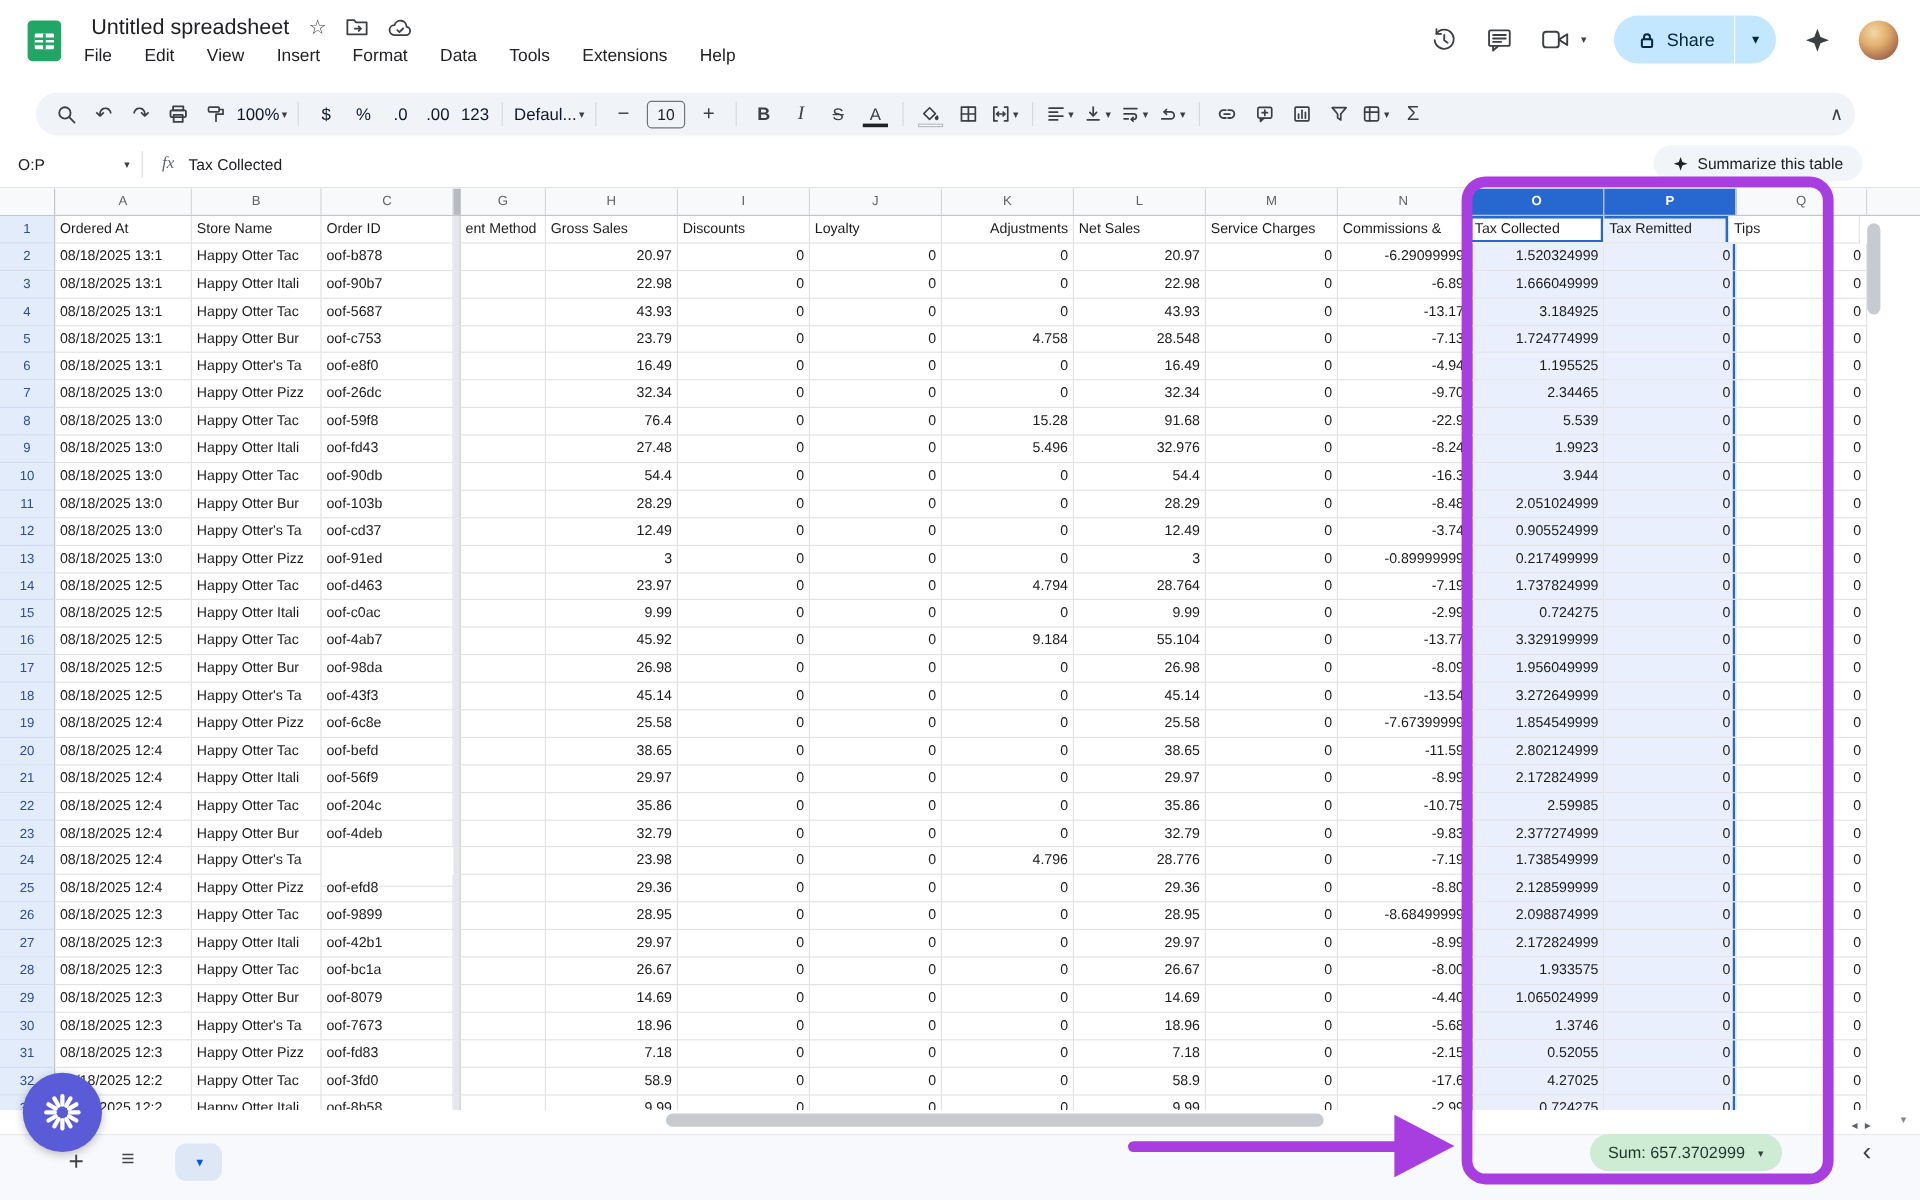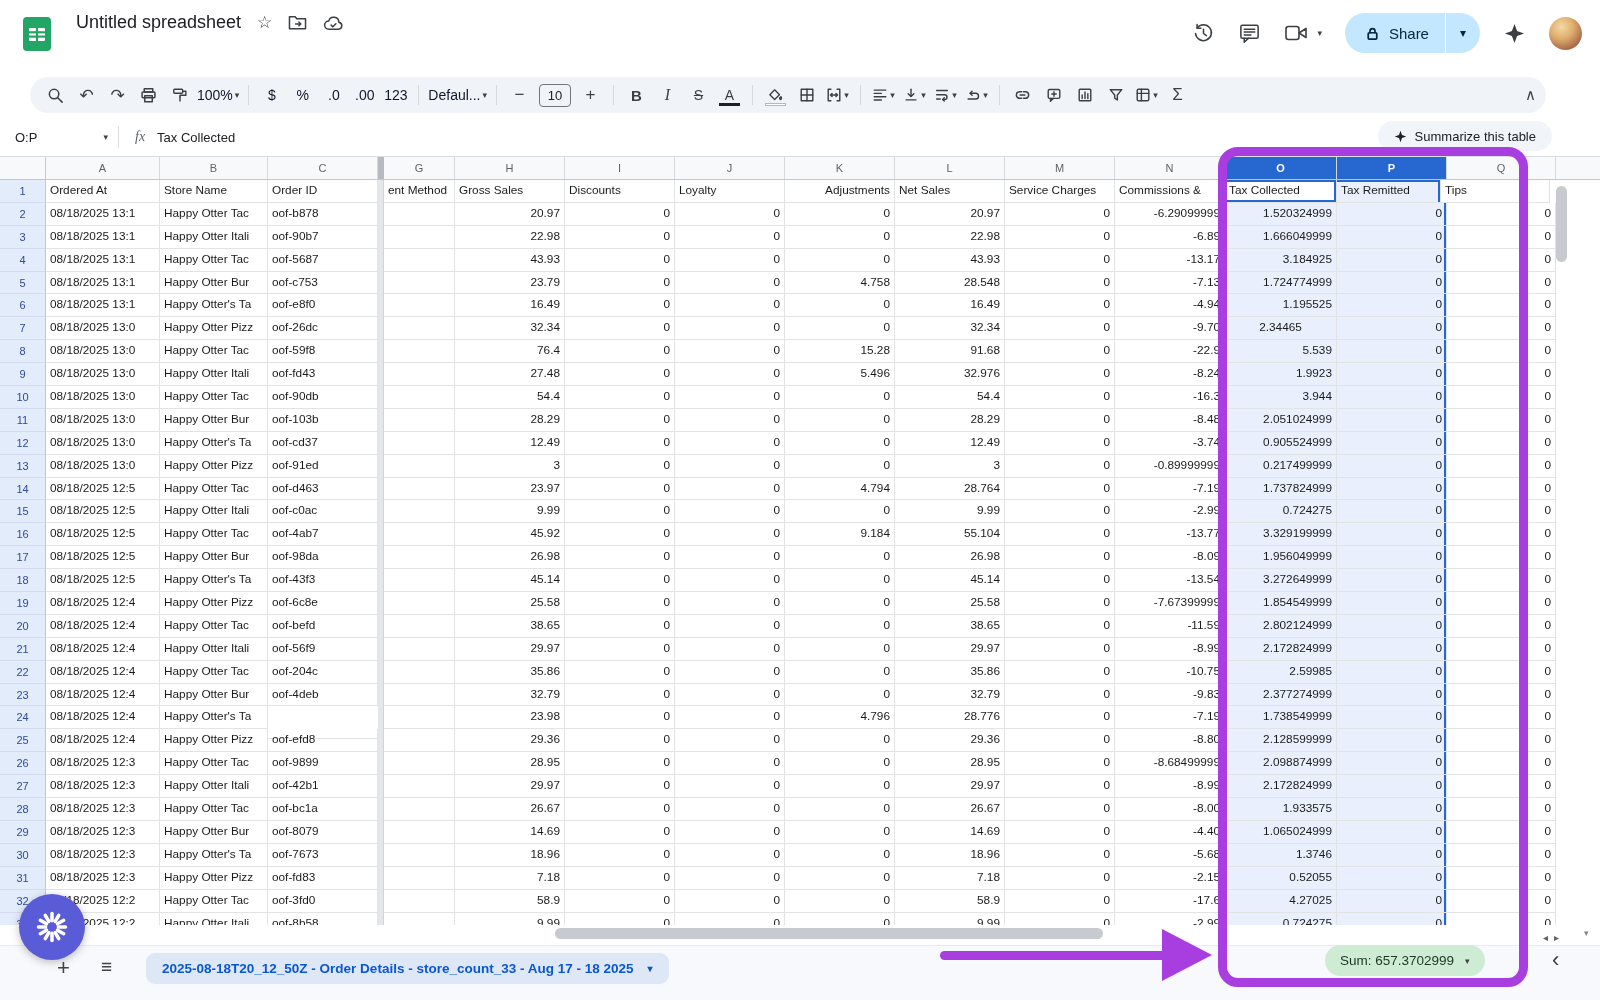--- a/index.html
+++ b/index.html
@@ -128,20 +128,31 @@
             <path d="M8 10.5h5.5M11.5 8.5l2 2-2 2"></path>
         </svg>
       </span>
       <span class="mini">
         <svg viewBox="0 0 22 16" width="21" height="16" class="ic">
           <path d="M6 14.5h10a3.6 3.6 0 0 0 .6-7.16A5.4 5.4 0 0 0 6 5.9 3.9 3.9 0 0 0 6 14.5z"></path>
           <path d="M8.5 10.2l1.8 1.8 3.2-3.2"></path>
         </svg>
       </span>
     </div>
+    <div class="menus" id="menus">
+        <span>File</span>
+        <span>Edit</span>
+        <span>View</span>
+        <span>Insert</span>
+        <span>Format</span>
+        <span>Data</span>
+        <span>Tools</span>
+        <span>Extensions</span>
+        <span>Help</span>
+      </div>
 
     <div class="tb-right">
       <span>
         <svg viewBox="0 0 24 24" width="23" height="23" class="ic" stroke-width="1.8">
           <path d="M5.3 6.2A8.3 8.3 0 1 1 3.7 12"></path>
             <path d="M5.3 2.5v4h4"></path>
             <path d="M12 7.5V12l3 2.2"></path>
         </svg>
       </span>
       <span>
@@ -473,21 +484,21 @@
           <div class="cell" style="width: 110px;">oof-26dc</div>
           <div class="hdiv" style="width: 6px;"></div>
           <div class="cell" style="width: 71px;"></div>
           <div class="cell num" style="width: 110px;">32.34</div>
           <div class="cell num" style="width: 110px;">0</div>
           <div class="cell num" style="width: 110px;">0</div>
           <div class="cell num" style="width: 110px;">0</div>
           <div class="cell num" style="width: 110px;">32.34</div>
           <div class="cell num" style="width: 110px;">0</div>
           <div class="cell num" style="width: 110px;">-9.70</div>
-          <div class="cell num selcol sel-left" style="width: 112px; text-align: center;">2.34465</div>
+          <div class="cell num selcol sel-left" style="width: 112px;">2.34465</div>
           <div class="cell num selcol sel-right" style="width: 110px;">0</div>
           <div class="cell num" style="width: 109px;">0</div>
         </div>
         <div class="grow">
           <div class="rownum" style="width: 46px;">8</div>
           <div class="cell" style="width: 114px;">08/18/2025 13:0</div>
           <div class="cell" style="width: 108px;">Happy Otter Tac</div>
           <div class="cell" style="width: 110px;">oof-59f8</div>
           <div class="hdiv" style="width: 6px;"></div>
           <div class="cell" style="width: 71px;"></div>
@@ -957,21 +968,20 @@
 
   <div class="hthumb"></div>
   <div class="vthumb"></div>
   <div class="miniarrows"><span>◂</span><span>▸</span></div>
   <div class="vdown">▾</div>
 
   <div class="footer">
     <span class="addsheet">+</span>
     <span class="allsheets">≡</span>
     <div class="sheettab">
-      <span>2025-08-18T20_12_50Z - Order Details - store_count_33 - Aug 17 - 18 2025</span>
       <span class="caret">▾</span>
     </div>
   </div>
   <div class="chip">
     <span>Sum: 657.3702999</span>
     <span class="caret">▾</span>
   </div>
   <span class="panelchev">‹</span>
 
   <div class="fab">

